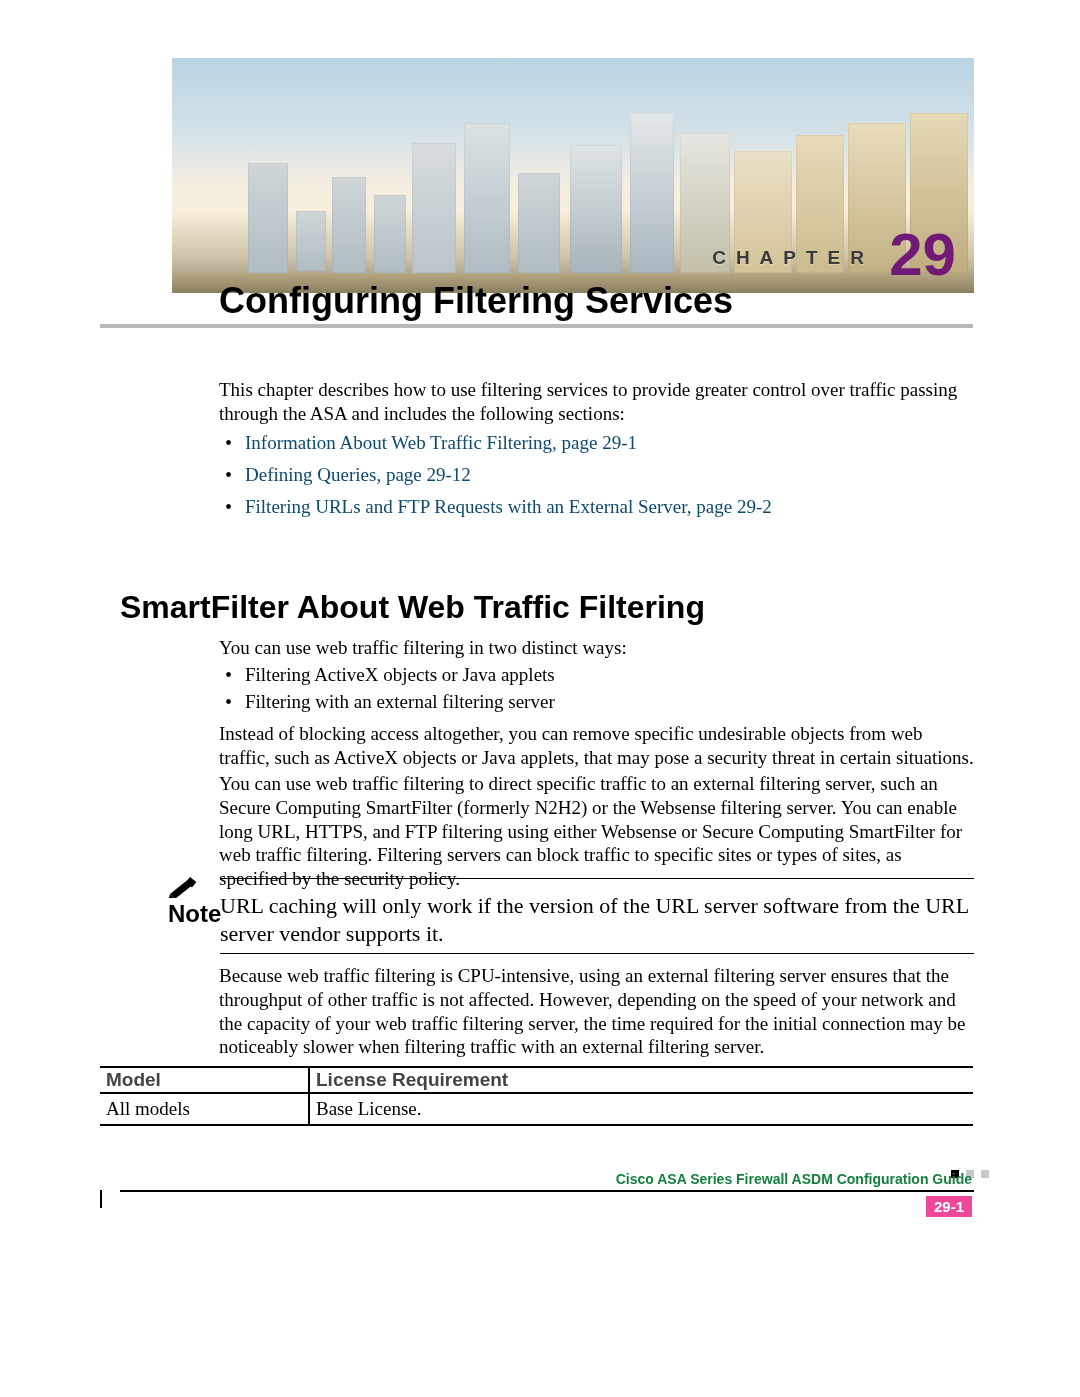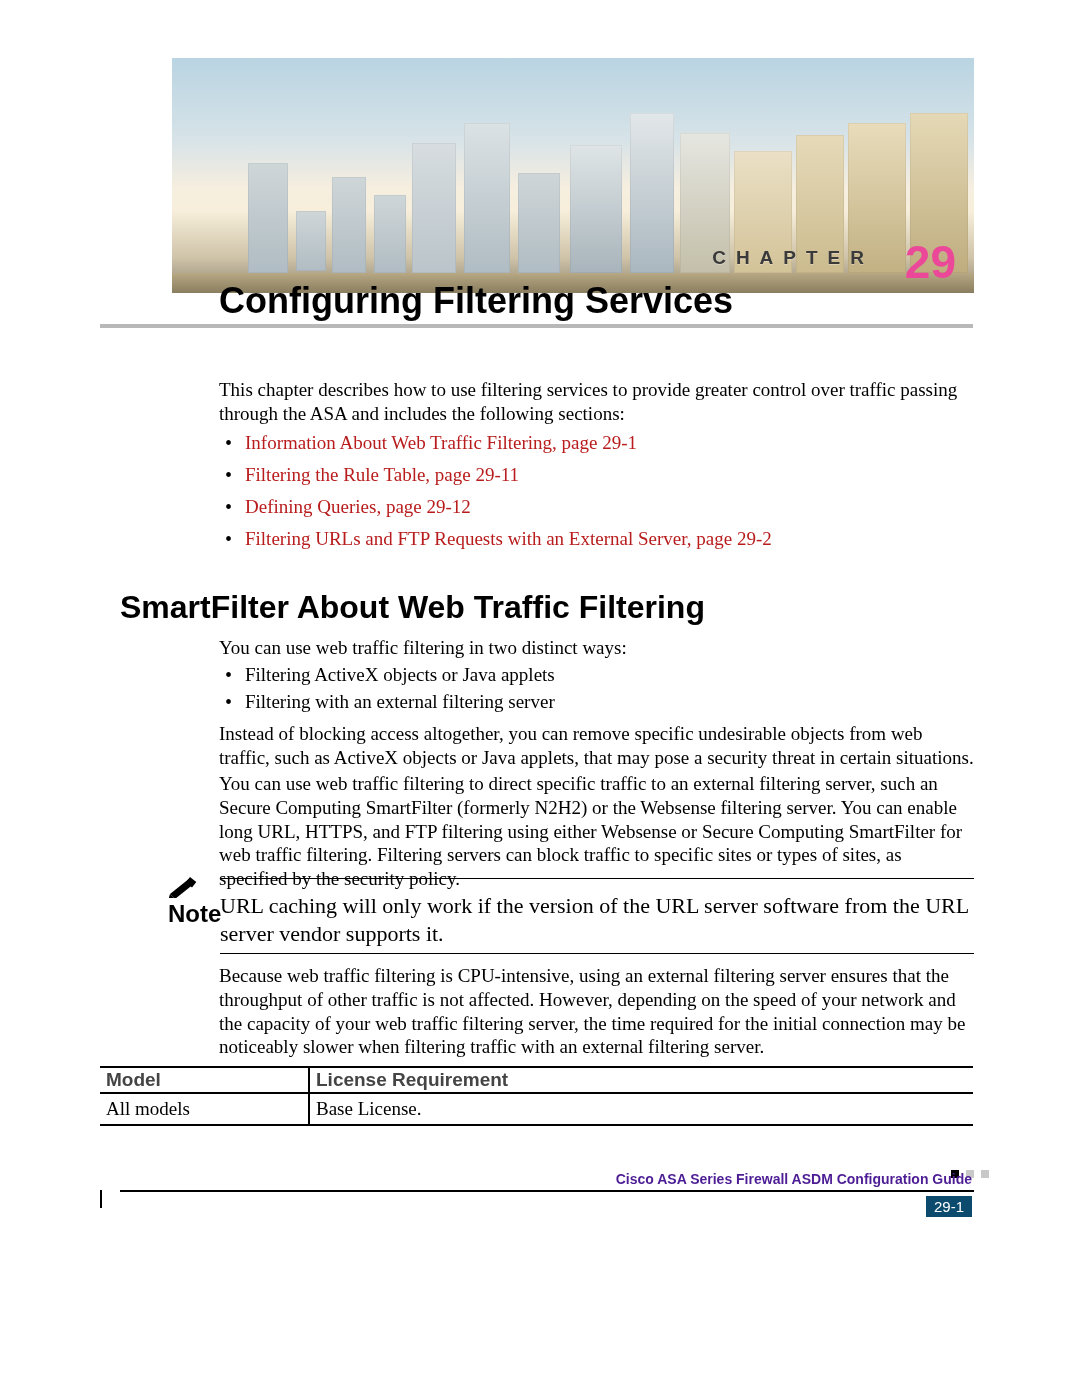--- a/index.html
+++ b/index.html
@@ -56,42 +56,42 @@
   }
   .chapter-label {
     position:absolute;right:100px;bottom:24px;
     font-family: Arial, Helvetica, sans-serif;
     font-weight:bold;letter-spacing:10px;font-size:19px;color:#3a3a3a;
     text-shadow:0 1px 0 rgba(255,255,255,.3);
   }
   .chapter-number {
     position:absolute;right:18px;bottom:8px;
     font-family: Arial, Helvetica, sans-serif;
-    font-weight:800;font-size:46px;color:#ec4899;line-height:1;
+    font-weight:800;font-size:60px;color:#701a75;line-height:1;
   }
   
   .h1 {
     position:absolute;left:219px;top:280px;
     font-family: Arial, Helvetica, sans-serif;
     font-weight:700;font-size:36px;color:#000;
   }
   .rule1 {
     position:absolute;left:100px;top:324px;width:873px;border-top:4px solid #b8b8b8;
   }
   .intro {
     position:absolute;left:219px;top:378px;width:755px;font-size:19px;line-height:1.25;
   }
   ul.linklist {
     position:absolute;left:245px;width:729px;list-style:none;padding:0;margin:0;
   }
   ul.linklist li::before{
     content:"\2022";position:absolute;left:-20px;font-size:20px;color:#000;
   }
   ul.linklist li{position:relative;margin:0 0 10px 0;font-size:19px}
-  ul.linklist a{color:#b91c1c;text-decoration:none}
+  ul.linklist a{color:#0c4a6e;text-decoration:none}
   .linklist1{top:432px}
 
   .h2 {
     position:absolute;left:120px;top:589px;
     font-family: Arial, Helvetica, sans-serif;
     font-weight:700;font-size:32px;color:#000;
   }
   .p {position:absolute;left:219px;width:755px;font-size:19px;line-height:1.25}
   .p1{top:636px}
   ul.plainlist{position:absolute;left:245px;width:729px;list-style:none;padding:0;margin:0}
@@ -123,30 +123,30 @@
     font-family: Arial, Helvetica, sans-serif;font-weight:700;color:#444;
     border-bottom:2px solid #000;padding:1px 6px;font-size:19px
   }
   .tbl .dcell{padding:4px 6px;font-size:19px}
   .tbl .c1{width:196px;border-right:2px solid #000}
   .tbl .c2{flex:1}
 
   
   .footer-title{
     position:absolute;right:108px;top:1171px;
-    font-family: Arial, Helvetica, sans-serif;font-weight:700;font-size:14px;color:#4c1d95;
+    font-family: Arial, Helvetica, sans-serif;font-weight:700;font-size:14px;color:#15803d;
   }
   .footer-rule{position:absolute;left:120px;top:1190px;width:854px;border-top:2px solid #000}
   .footer-squares{position:absolute;left:948px;top:1164px}
   .footer-squares span{display:inline-block;width:8px;height:8px;margin-left:3px}
   .sq-b{background:#000}
   .sq-g{background:#c8c8c8}
   .page-badge{
-    position:absolute;right:108px;top:1196px;background:#0c4a6e;color:#fff;
-    font-family: Arial, Helvetica, sans-serif;font-weight:400;font-size:15px;
+    position:absolute;right:108px;top:1196px;background:#ec4899;color:#fff;
+    font-family: Arial, Helvetica, sans-serif;font-weight:700;font-size:15px;
     padding:2px 8px;
   }
   .side-tick{position:absolute;left:100px;top:1190px;border-left:2px solid #000;height:18px}
 </style>
 </head>
 <body>
 
 <div class="page">
 
   <div class="banner">
@@ -170,21 +170,20 @@
     <div class="chapter-number">29</div>
   </div>
 
   <div class="h1">Configuring Filtering Services</div>
   <div class="rule1"></div>
 
   <div class="intro">This chapter describes how to use filtering services to provide greater control over traffic passing through the ASA and includes the following sections:</div>
 
   <ul class="linklist linklist1">
     <li><a href="#">Information About Web Traffic Filtering, page 29-1</a></li>
-    <li><a href="#">Filtering the Rule Table, page 29-11</a></li>
     <li><a href="#">Defining Queries, page 29-12</a></li>
     <li><a href="#">Filtering URLs and FTP Requests with an External Server, page 29-2</a></li>
   </ul>
 
   <div class="h2">SmartFilter About Web Traffic Filtering</div>
 
   <div class="p p1">You can use web traffic filtering in two distinct ways:</div>
 
   <ul class="plainlist plain1">
     <li>Filtering ActiveX objects or Java applets</li>

